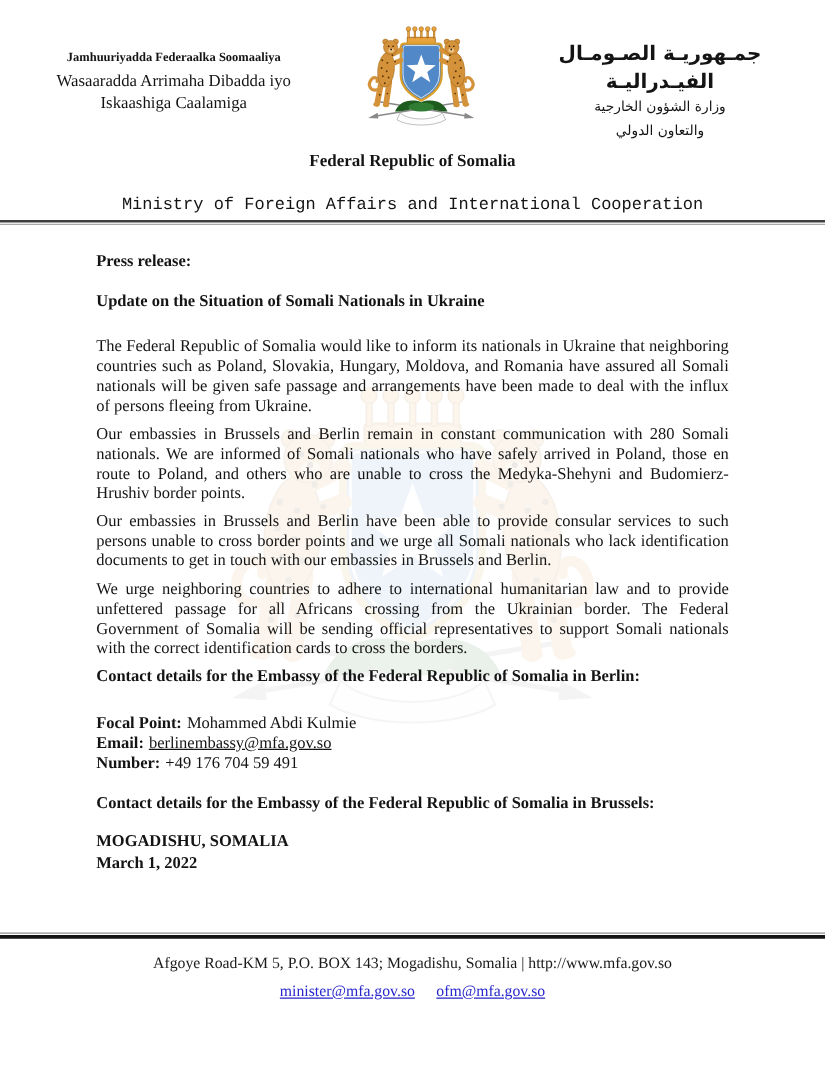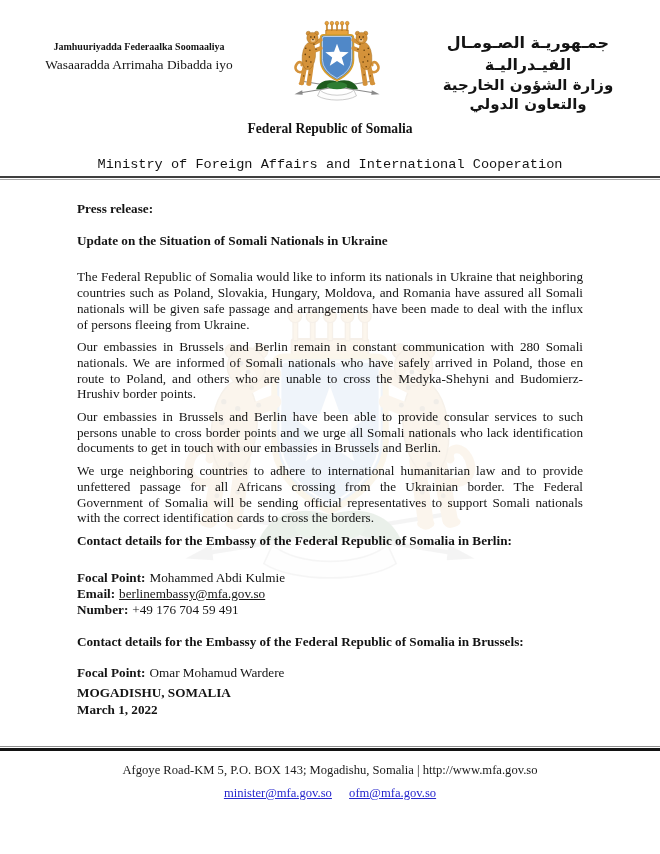--- a/index.html
+++ b/index.html
@@ -8,21 +8,21 @@
     font-family:"Liberation Serif",serif;color:#141414;margin:0 auto;
   }
   
   .header-row{display:flex;align-items:flex-start;padding:10px 6px 0 6px;position:relative;z-index:2;}
   .h-left{width:266px;text-align:center;padding-top:28px;}
   .h-left .l1{font-weight:bold;font-size:10px;line-height:18px;}
   .h-left .l2{font-size:13.4px;line-height:17px;}
   .emblem-box{width:130px;text-align:center;padding-top:6px;}
   .h-right{flex:1;text-align:center;padding-top:22px;direction:rtl;font-family:"DejaVu Sans",sans-serif;}
   .h-right .a1{font-weight:bold;font-size:16px;line-height:22px;}
-  .h-right .a2{font-size:15px;line-height:19px;font-weight:bold;}
+  .h-right .a2{font-size:11px;line-height:19px;}
   .org-title{text-align:center;font-weight:bold;font-size:13.6px;margin-top:7px;position:relative;z-index:2;}
   .org-sub{text-align:center;font-size:13.6px;margin-top:20px;position:relative;z-index:2;font-family:Liberation Mono, monospace;}
   .header-rule{margin-top:4px;height:1px;border-top:2px solid #3f3f3f;border-bottom:1px solid #a8a8a8;background:#fff;}
   
   .content{padding:21px 77px 0 77px;font-size:13.2px;line-height:15.7px;text-align:justify;position:relative;z-index:2;}
   .press-label{font-weight:bold;margin:0 0 16px 0;text-align:left;}
   .subject{font-weight:bold;margin:0 0 21px 0;text-align:left;}
   p.para{margin:0 0 7px 0;}
   .contact-heading{font-weight:bold;text-align:left;}
   .berlin-heading{margin:2px 0 21px 0;}
@@ -118,20 +118,21 @@
 <div class="page">
 
   <svg class="watermark" viewBox="0 0 250 170">
     <use href="#coa" xlink:href="#coa"></use>
   </svg>
 
   <div class="header-row">
     <div class="h-left">
       <div class="l1">Jamhuuriyadda Federaalka Soomaaliya</div>
       <div class="l2">Wasaaradda Arrimaha Dibadda iyo</div>
+      <div class="l2">Iskaashiga Caalamiga</div>
     </div>
     <div class="emblem-box">
       <svg width="128" height="87" viewBox="0 0 250 170">
         <use href="#coa" xlink:href="#coa"></use>
       </svg>
     </div>
     <div class="h-right">
       <div class="a1">جمـهوريـة الصـومـال الفيـدراليـة</div>
       <div class="a2">وزارة الشؤون الخارجية</div>
       <div class="a2">والتعاون الدولي</div>
@@ -158,23 +159,20 @@
     </div>
     <div class="contact-line">
       <b>Email:</b><a href="#" class="plain">berlinembassy@mfa.gov.so</a>
     </div>
     <div class="contact-line">
       <b>Number:</b><span>+49 176 704 59 491</span>
     </div>
 
     <div class="contact-heading brussels-heading">Contact details for the Embassy of the Federal Republic of Somalia in Brussels:</div>
 
-    <div class="contact-line">
-      <b>Focal Point:</b><span>Omar Mohamud Wardere</span>
-    </div>
 
     <div class="place-date">
       <div>MOGADISHU, SOMALIA</div>
       <div>March 1, 2022</div>
     </div>
   </div>
 
   <div class="footer">
     <div class="footer-rule"></div>
     <div class="footer-address">Afgoye Road-KM 5, P.O. BOX 143; Mogadishu, Somalia | http://www.mfa.gov.so</div>

